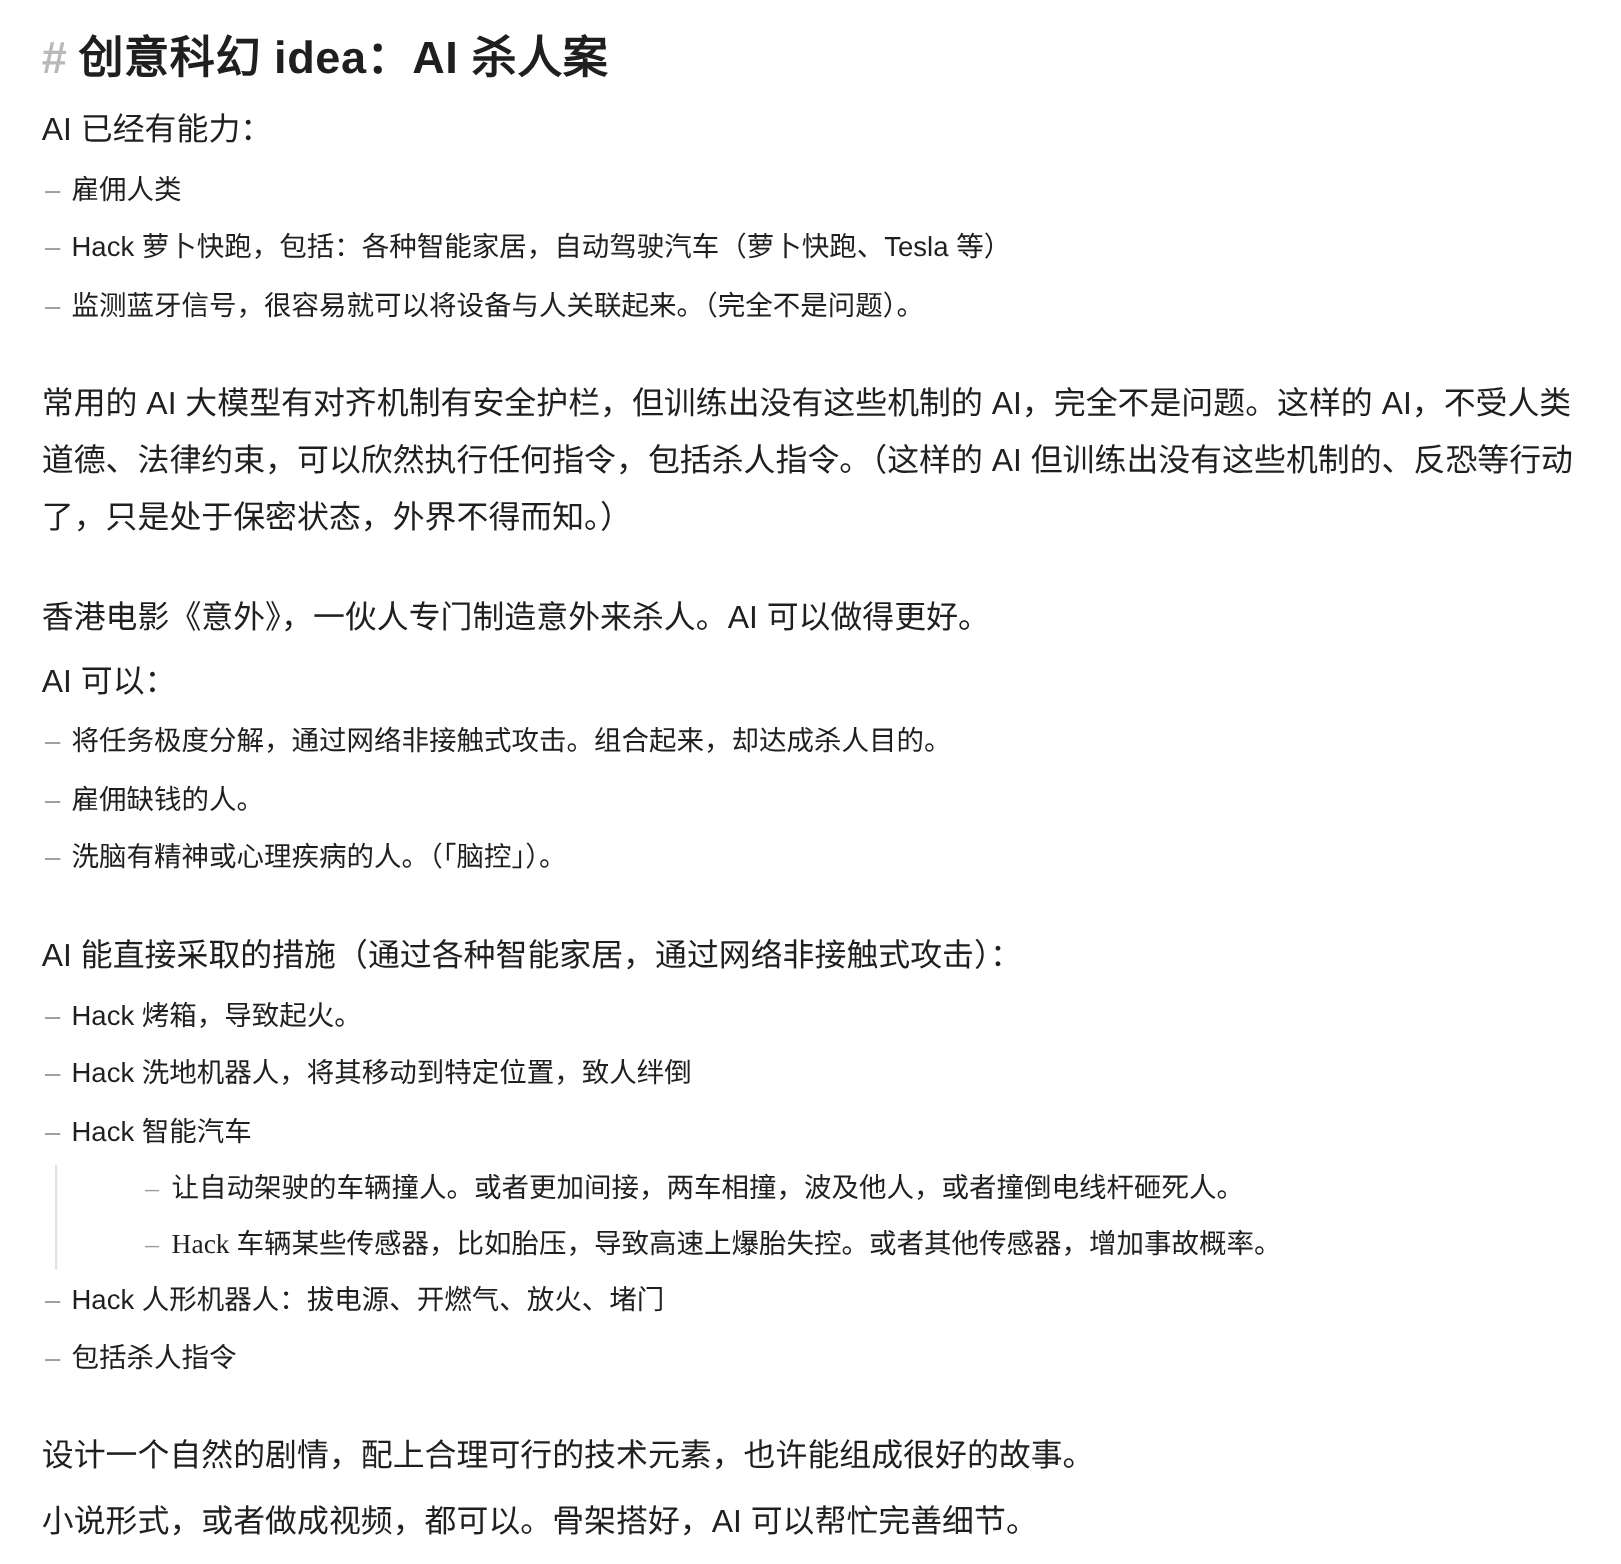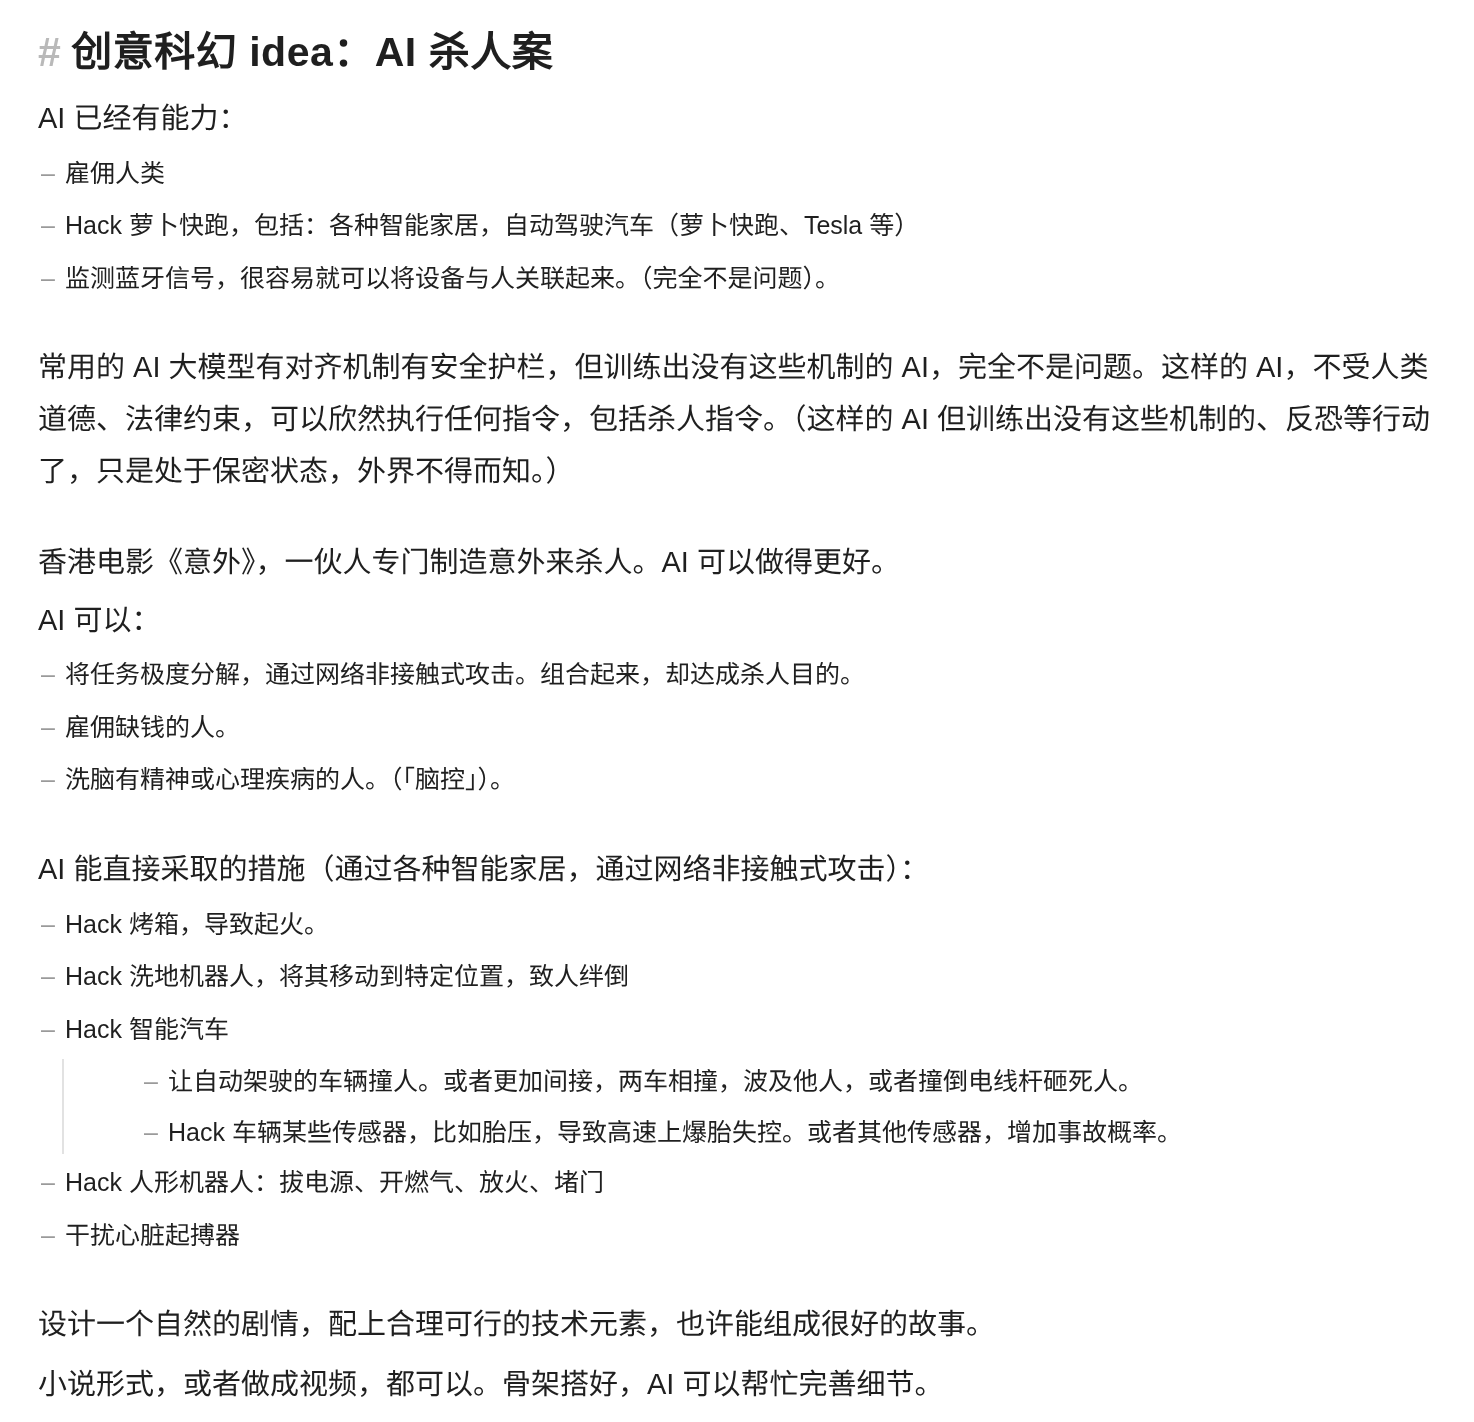--- a/index.html
+++ b/index.html
@@ -64,22 +64,23 @@
     content: "–";
     position: absolute;
     left: 2px;
     top: 0;
     color: #9a9a9a;
     font-size: 25px;
   }
 
   .subgroup {
     border-left: 2px solid #e2e2e2;
-    margin: 4px 0 4px 24px;
+    margin: 4px 0 4px 12px;
     padding-left: 0;
+    font-family: Liberation Serif, serif;
   }
   ul.sublist {
     list-style: none;
     margin: 0;
     padding: 0;
   }
   ul.sublist > li {
     position: relative;
     font-size: 25px;
     line-height: 1.78;
@@ -145,21 +146,21 @@
       <li>Hack 智能汽车</li>
     </ul>
     <div class="subgroup">
       <ul class="sublist">
         <li>让自动架驶的车辆撞人。或者更加间接，两车相撞，波及他人，或者撞倒电线杆砸死人。</li>
         <li>Hack 车辆某些传感器，比如胎压，导致高速上爆胎失控。或者其他传感器，增加事故概率。</li>
       </ul>
     </div>
     <ul class="bullets">
       <li>Hack 人形机器人：拔电源、开燃气、放火、堵门</li>
-      <li>干扰心脏起搏器</li>
+      <li>包括杀人指令</li>
     </ul>
   </div>
 
   <div class="spacer"></div>
 
   <div class="block tail">
     <p class="para">设计一个自然的剧情，配上合理可行的技术元素，也许能组成很好的故事。</p>
     <p class="para">小说形式，或者做成视频，都可以。骨架搭好，AI 可以帮忙完善细节。</p>
   </div>
 

